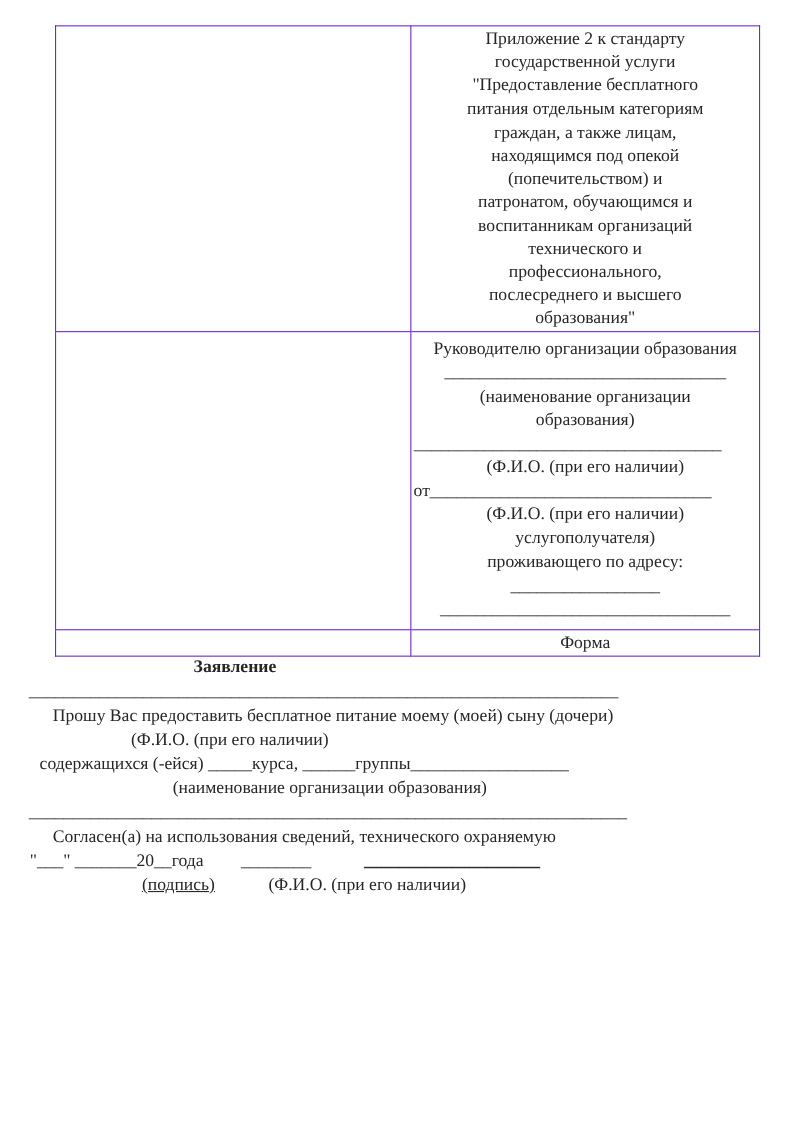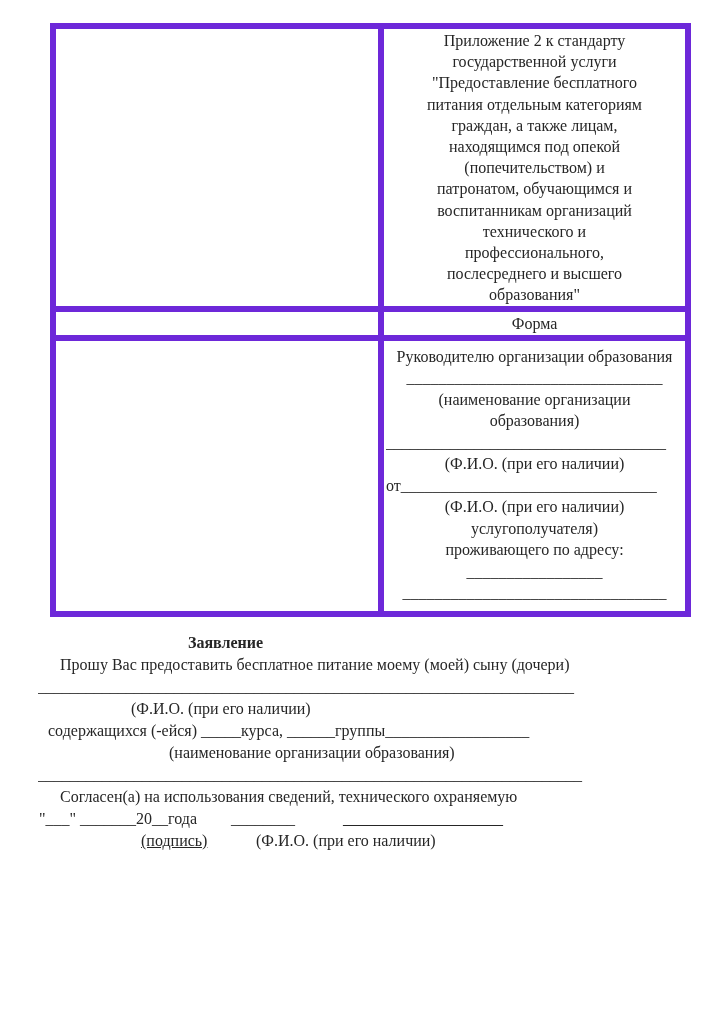--- a/index.html
+++ b/index.html
@@ -13,21 +13,21 @@
     overflow:hidden;
   }
   
   table.doc-table{
     position:absolute;left:50px;top:23px;
     width:641px;
     border-collapse:collapse;
     table-layout:fixed;
   }
   table.doc-table td{
-    border:6px solid #6d28d9;
+    border:1px solid #6d28d9;
     vertical-align:top;
     padding:0;
   }
   td.left-col{width:322px;}
   .appendix-text{
     white-space:pre-line;
     text-align:center;
     line-height:21.2px;
     padding:1px 4px 0 4px;
   }
@@ -38,21 +38,21 @@
   }
   .addressee{
     padding:5px 2px 7px 2px;
     line-height:21.5px;
   }
   .tline{line-height:21.5px;white-space:nowrap;overflow:hidden;}
   .center{text-align:center;}
   .pre{white-space:pre-line;}
   
   .body-block{
-    position:absolute;left:38px;top:596px;width:552px;margin-top:36px;
+    position:absolute;left:26px;top:596px;width:552px;
   }
   .line{line-height:22px;white-space:nowrap;overflow:hidden;}
   .title-line{font-weight:bold;padding-left:150px;}
   .indent22{text-indent:22px;}
   .ml10{padding-left:10px;}
   .ml93{padding-left:93px;}
   .ml131{padding-left:131px;}
   .date-row{position:relative;height:22px;}
   .date-part{position:absolute;left:1px;top:0;line-height:22px;white-space:pre;}
   .sig-blank{position:absolute;left:193px;top:0;line-height:22px;}
@@ -82,49 +82,49 @@
 воспитанникам организаций
 технического и
 профессионального,
 послесреднего и высшего
 образования"</div>
       </td>
     </tr>
     <tr>
       <td class="left-col"></td>
       <td>
-        <div class="form-row">Форма</div>
-      </td>
-    </tr>
-    <tr>
-      <td class="left-col"></td>
-      <td>
         <div class="addressee">
           <div class="tline center">Руководителю организации образования</div>
           <div class="tline center">________________________________</div>
           <div class="tline center pre" style="white-space:pre-line">(наименование организации
 образования)</div>
           <div class="tline">___________________________________</div>
           <div class="tline center">(Ф.И.О. (при его наличии)</div>
           <div class="tline">от________________________________</div>
           <div class="tline center pre" style="white-space:pre-line">(Ф.И.О. (при его наличии)
 услугополучателя)</div>
           <div class="tline center">проживающего по адресу:</div>
           <div class="tline center">_________________</div>
           <div class="tline center">_________________________________</div>
         </div>
       </td>
     </tr>
+    <tr>
+      <td class="left-col"></td>
+      <td>
+        <div class="form-row">Форма</div>
+      </td>
+    </tr>
   </tbody>
     </table>
 
   <div class="body-block">
     <div class="line title-line">Заявление</div>
+    <div class="line">___________________________________________________________________</div>
     <div class="line indent22">Прошу Вас предоставить бесплатное питание моему (моей) сыну (дочери)</div>
-    <div class="line">___________________________________________________________________</div>
     <div class="line ml93">(Ф.И.О. (при его наличии)</div>
     <div class="line ml10">содержащихся (-ейся) _____курса, ______группы__________________</div>
     <div class="line ml131">(наименование организации образования)</div>
     <div class="line">____________________________________________________________________</div>
     <div class="line indent22">Согласен(а) на использования сведений, технического охраняемую</div>
     <div class="date-row">
       <span class="date-part">"___" _______20__года</span>
       <span class="sig-blank">________</span>
       <span class="fio-blank">____________________</span>
     </div>

